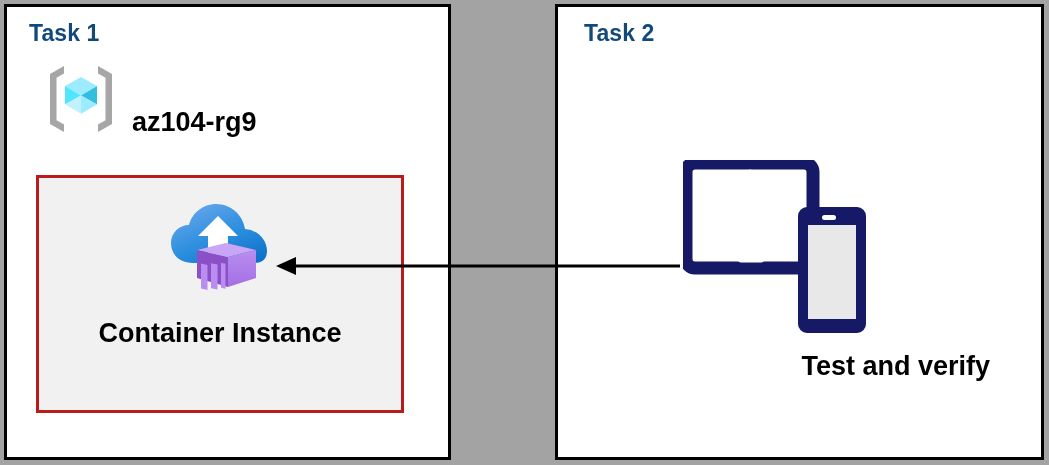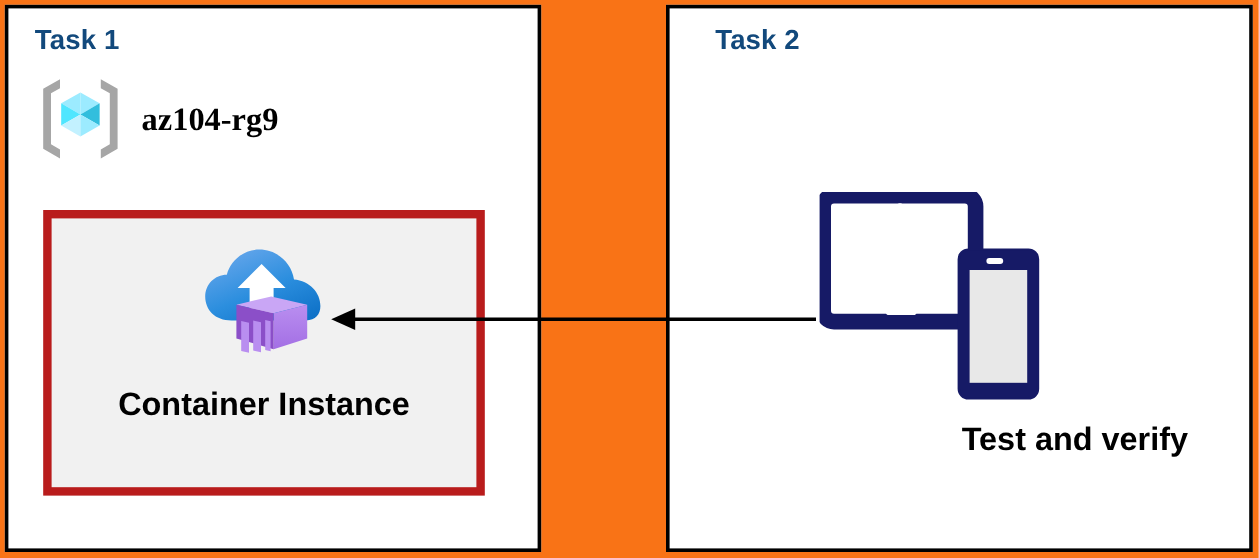--- a/index.html
+++ b/index.html
@@ -9,21 +9,21 @@
     background: #ffffff;
   }
   body {
     font-family: "Liberation Sans", sans-serif;
     -webkit-font-smoothing: antialiased;
   }
   #canvas {
     position: relative;
     width: 1049px;
     height: 465px;
-    background: #f97316;
+    background: #a3a3a3;
     overflow: hidden;
   }
 
   
   .task-panel {
     position: absolute;
     background: #ffffff;
     border: 3px solid #000000;
     box-sizing: border-box;
   }
@@ -33,50 +33,49 @@
   .task-label {
     position: absolute;
     font-size: 23px;
     font-weight: bold;
     color: #12497c;
     letter-spacing: 0.1px;
     white-space: nowrap;
     line-height: 1;
   }
   #task1-label { left: 29px;  top: 22px; }
-  #task2-label { left: 584px; top: 22px; margin-left: 12px; }
+  #task2-label { left: 584px; top: 22px; }
 
   
   #rg-row {
     position: absolute;
-    left: 30px;
+    left: 44px;
     top: 62px;
     display: flex;
-    align-items: center;
+    align-items: flex-end;
     gap: 14px;
-    font-family: Liberation Serif, serif;
   }
   #rg-icon { width: 74px; height: 74px; display: block; }
   #rg-name {
     font-size: 27px;
     font-weight: bold;
     color: #000000;
     white-space: nowrap;
     line-height: 1;
   }
 
   
   #resource-box {
     position: absolute;
     left: 36px;
     top: 175px;
     width: 368px;
     height: 238px;
     background: #f1f1f1;
-    border: 7px solid #b91c1c;
+    border: 3px solid #b91c1c;
     box-sizing: border-box;
   }
   #aci-icon {
     position: absolute;
     left: 50%;
     top: 17px;
     transform: translateX(-50%);
     width: 104px;
     height: 98px;
     display: block;

